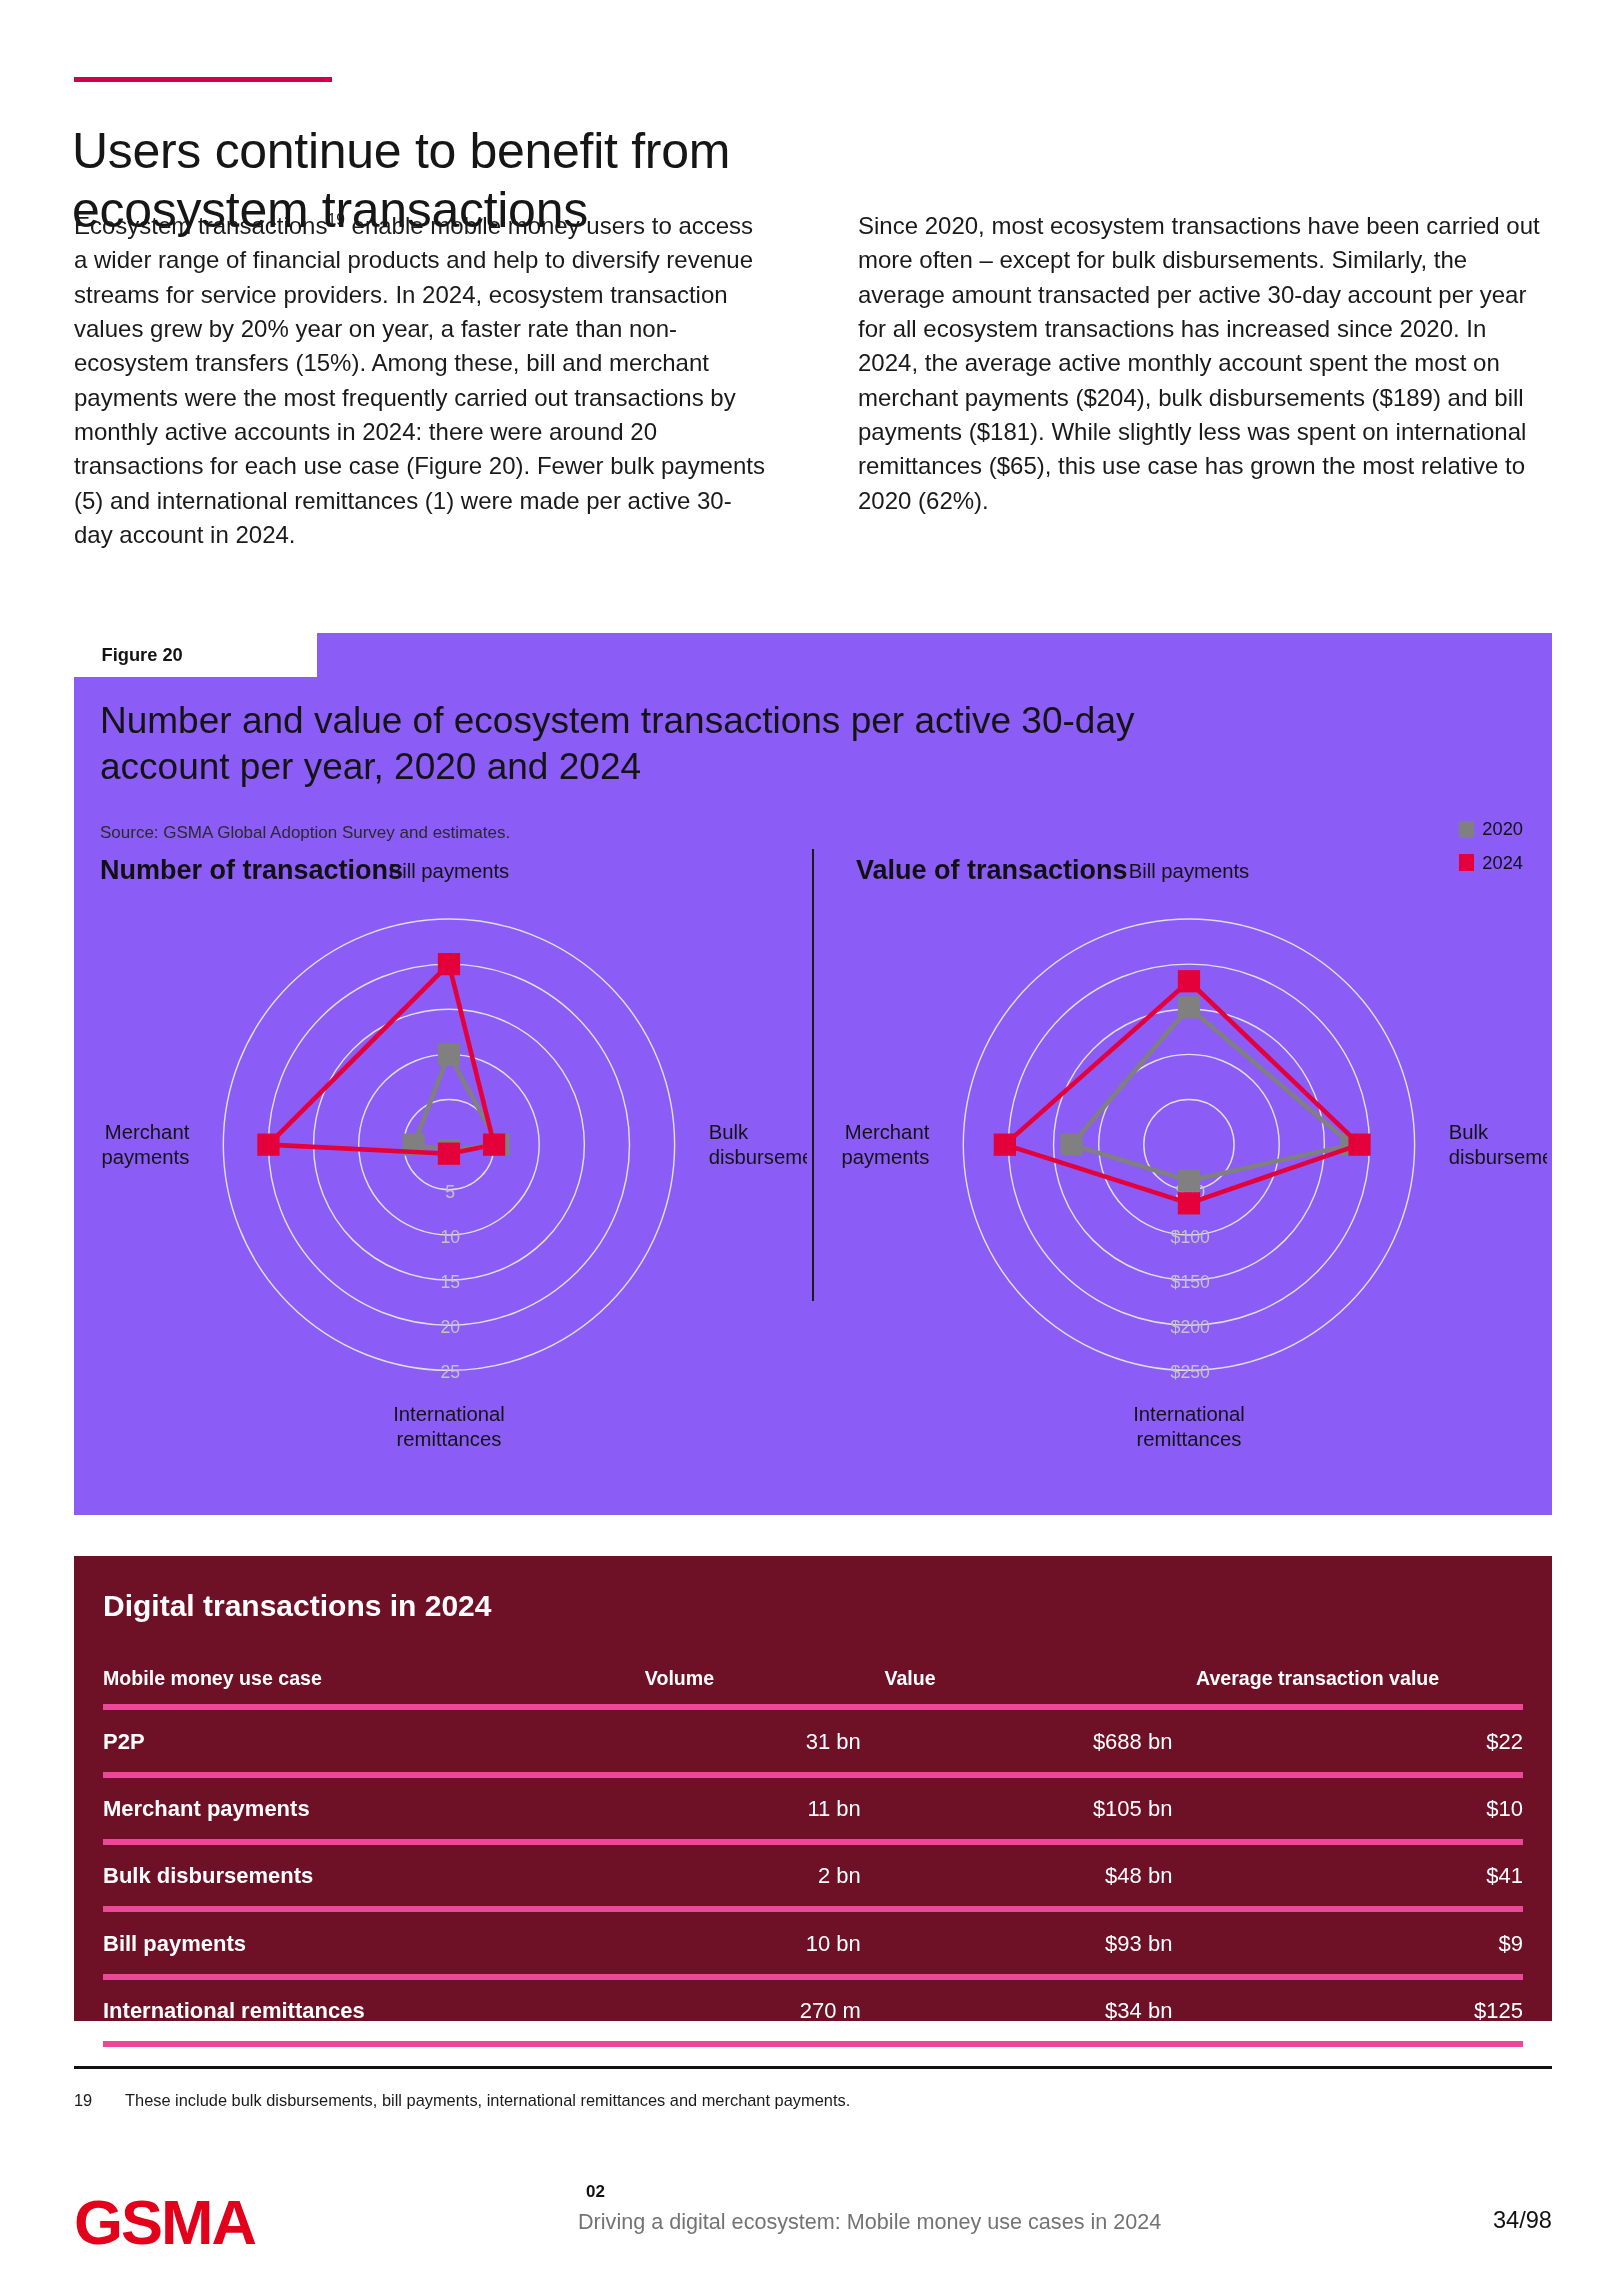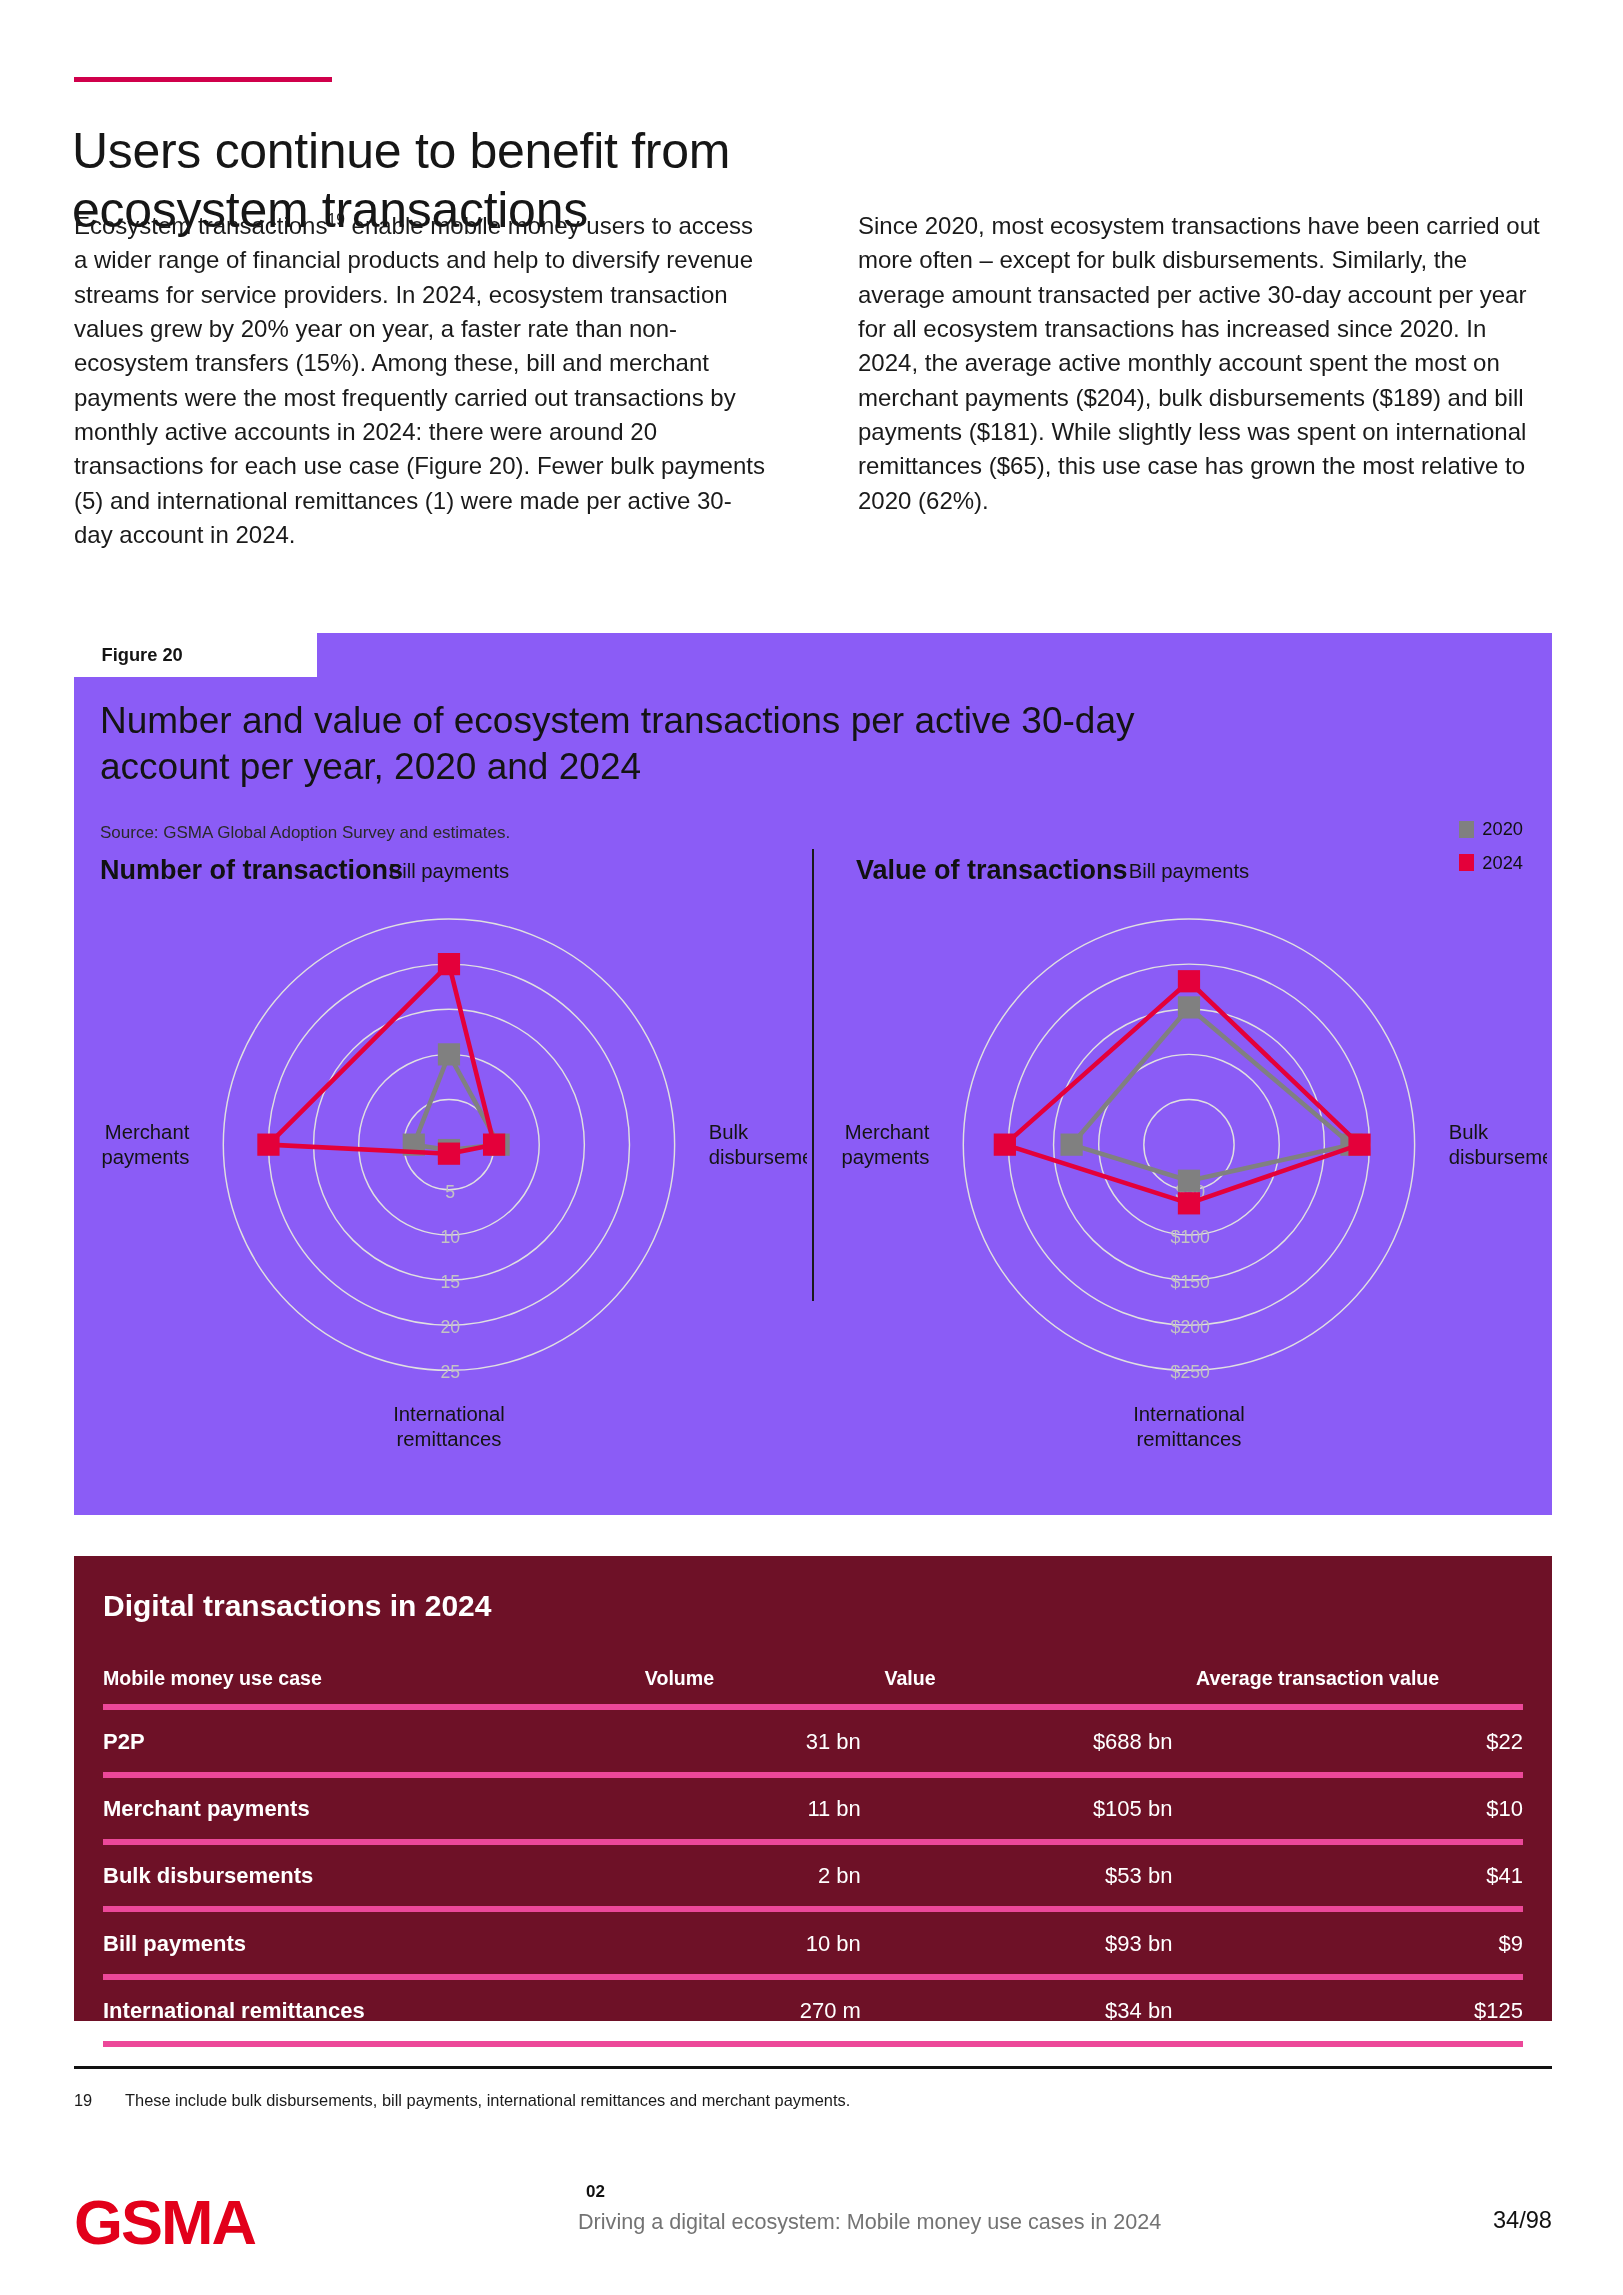--- a/index.html
+++ b/index.html
@@ -207,21 +207,21 @@
           </tr>
           <tr>
             <td class="lbl">Merchant payments</td>
             <td class="c2 colgap">11 bn</td>
             <td class="c3 colgap">$105 bn</td>
             <td class="c4 colgap">$10</td>
           </tr>
           <tr>
             <td class="lbl">Bulk disbursements</td>
             <td class="c2 colgap">2 bn</td>
-            <td class="c3 colgap">$53 bn</td>
+            <td class="c3 colgap">$48 bn</td>
             <td class="c4 colgap">$41</td>
           </tr>
           <tr>
             <td class="lbl">Bill payments</td>
             <td class="c2 colgap">10 bn</td>
             <td class="c3 colgap">$93 bn</td>
             <td class="c4 colgap">$9</td>
           </tr>
           <tr>
             <td class="lbl">International remittances</td>

